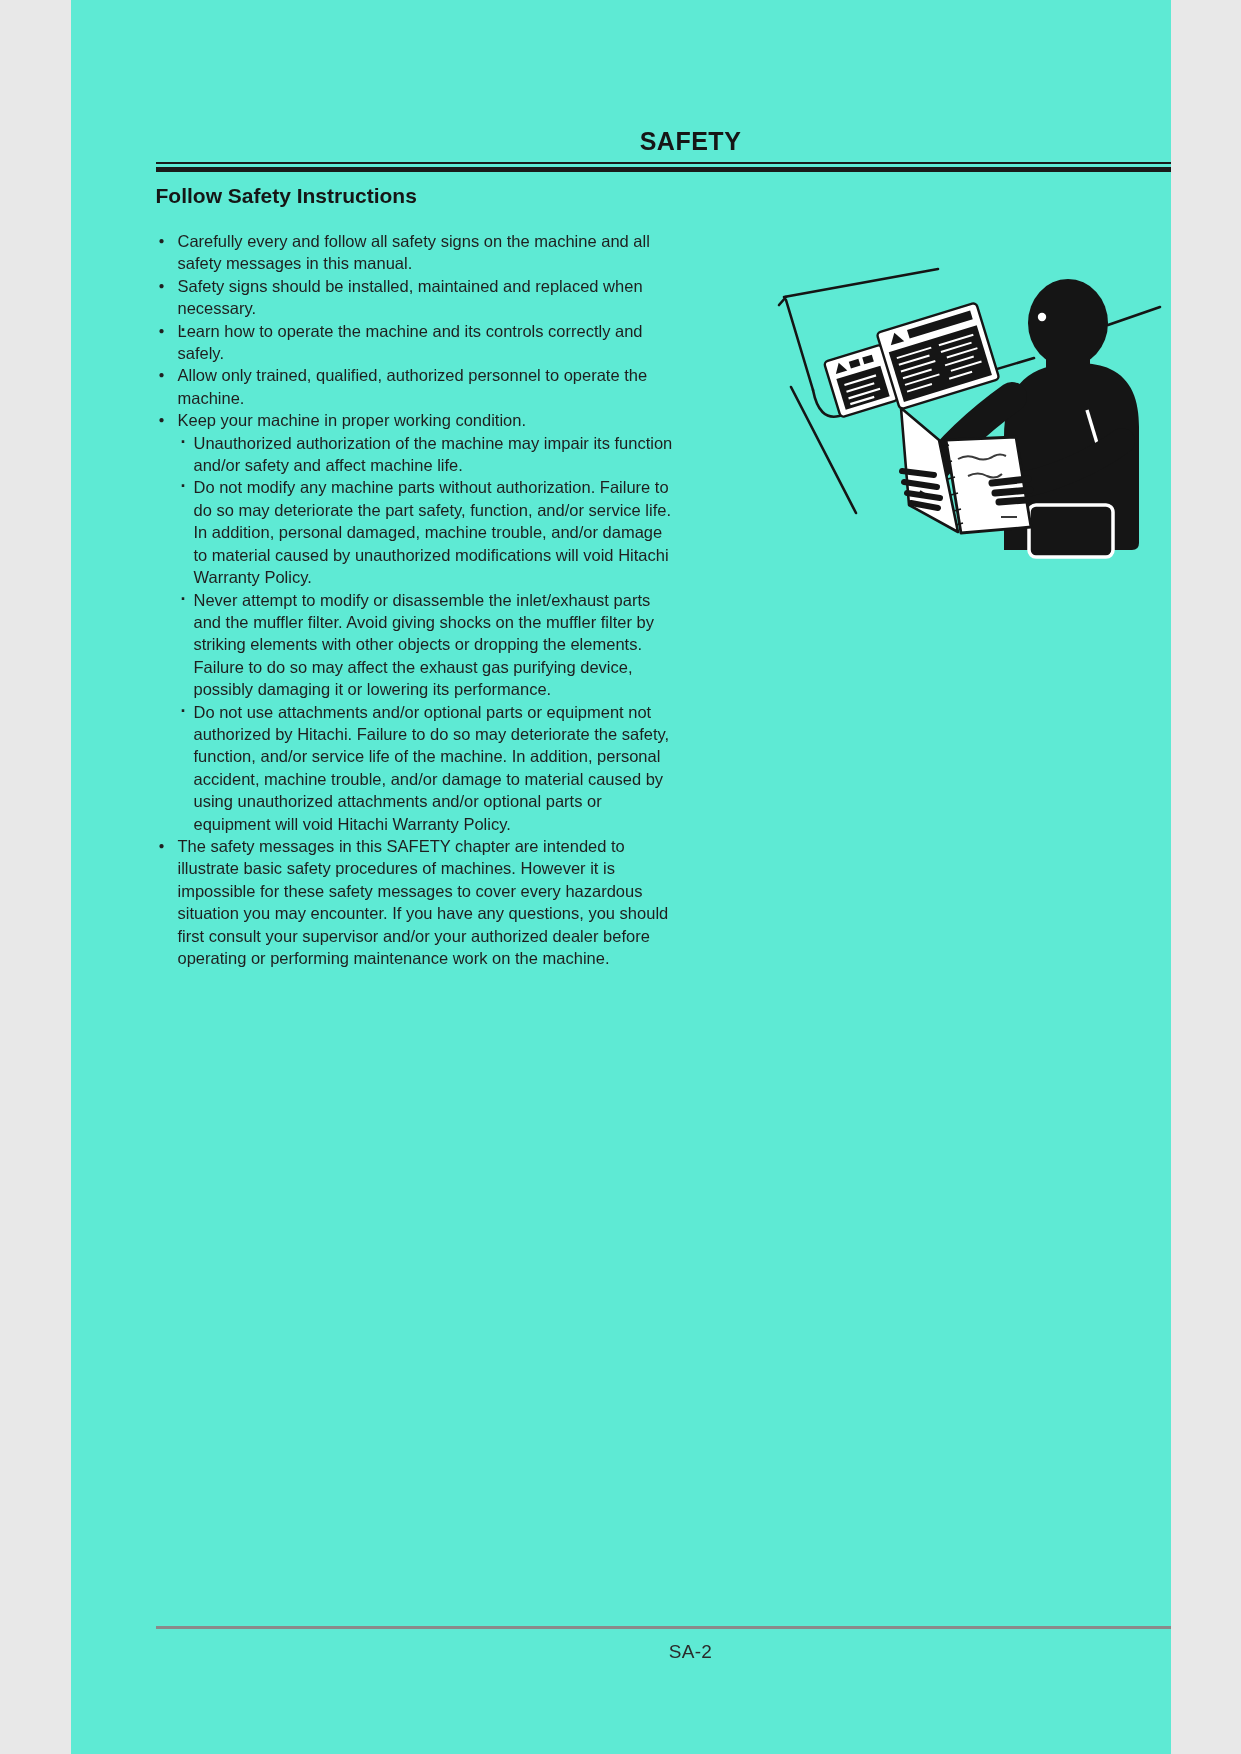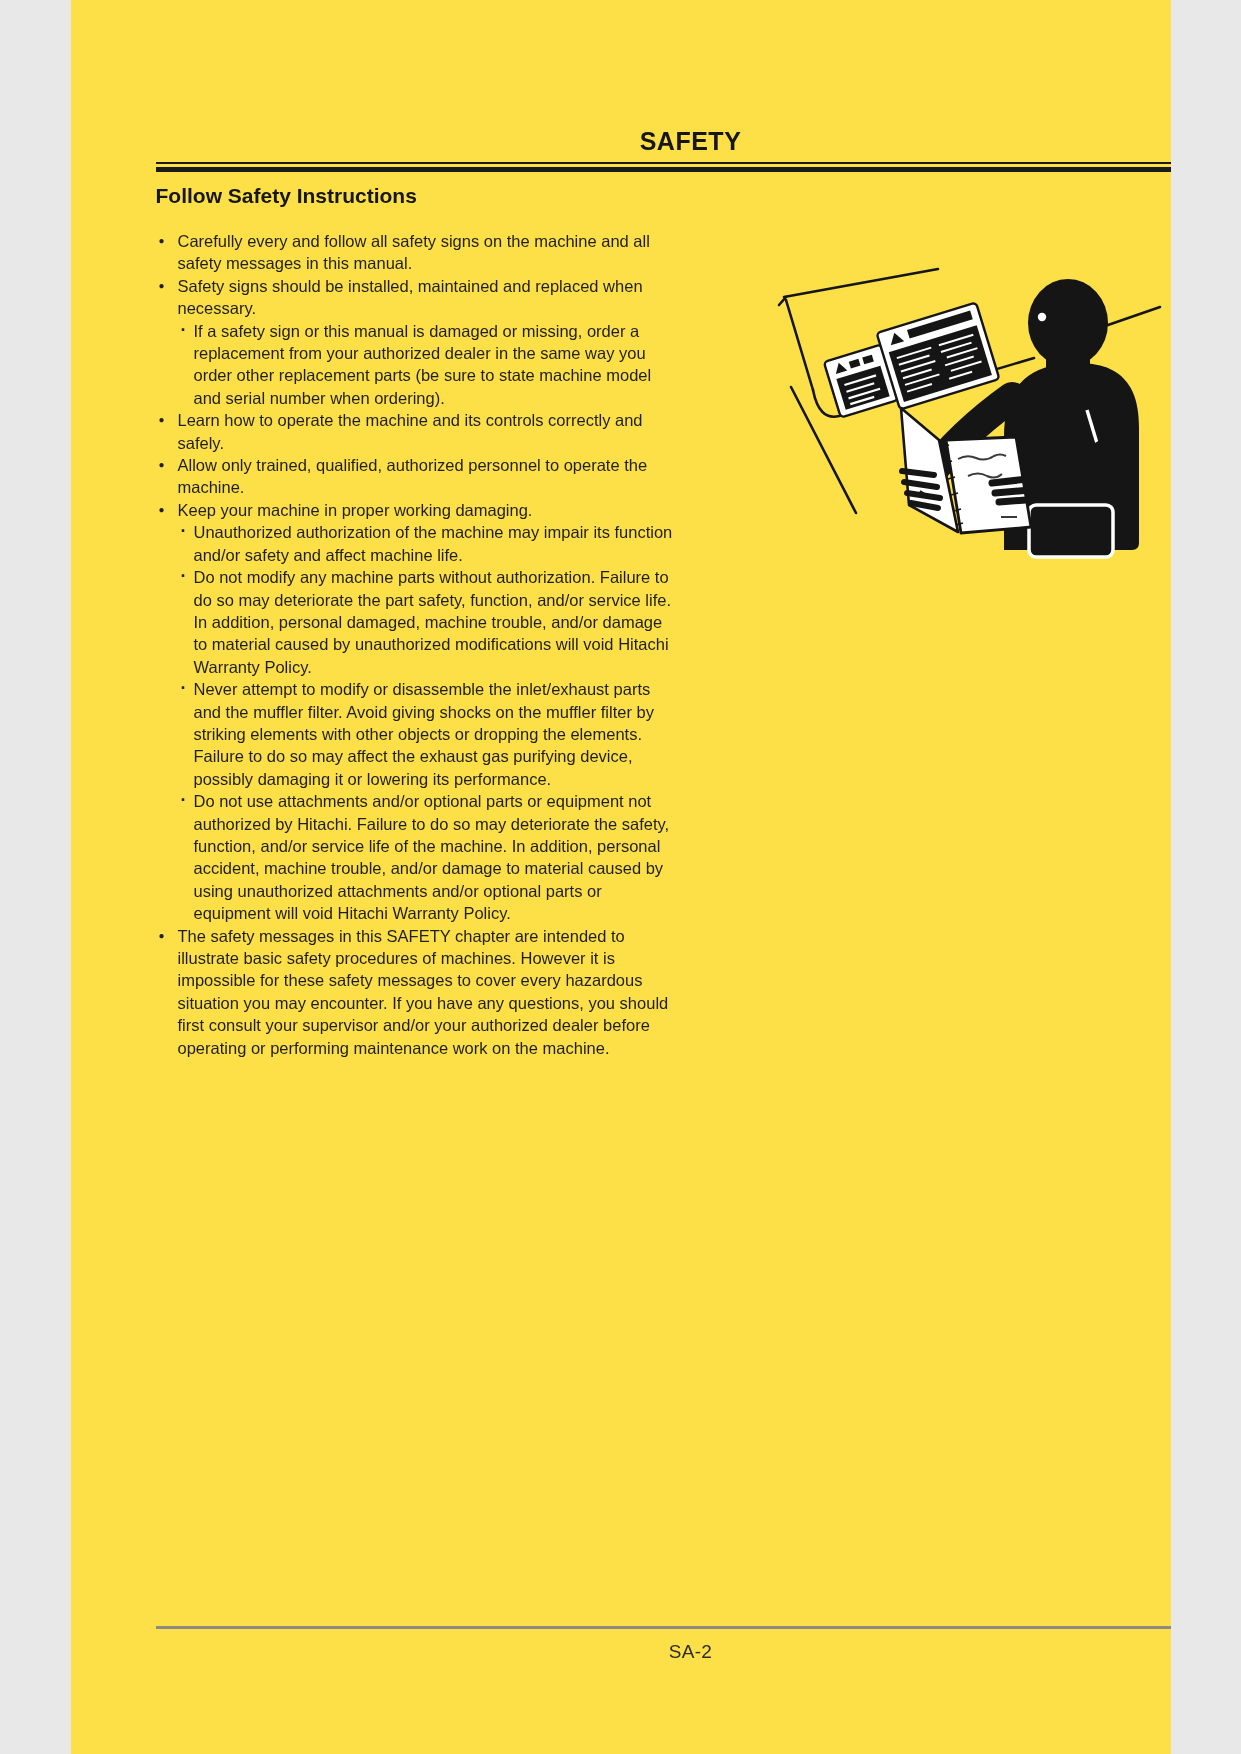--- a/index.html
+++ b/index.html
@@ -1,19 +1,19 @@
 <!DOCTYPE html>
 <html><head>
 <meta charset="utf-8">
 <style>
   html,body{margin:0;padding:0;background:#e8e8e8;}
   .page{
     position:relative;
     width:1100px;height:1754px;
-    background:#fde047;
+    background:#5eead4;
     font-family:"Liberation Sans","DejaVu Sans",sans-serif;
     color:#1f1f1f;
     margin:0 auto;
     overflow:hidden;
   }
   
   .hdr{position:absolute;left:85px;top:0;width:1070px;}
   .hdr .title{
     text-align:center;font-size:25px;font-weight:bold;color:#161616;
     margin-top:127px;letter-spacing:.5px;
@@ -64,24 +64,24 @@
     <div class="title">SAFETY</div>
     <div class="rule-thin"></div>
     <div class="rule-thick"></div>
   </div>
 
   <div class="section-title">Follow Safety Instructions</div>
 
   <div class="col">
       <div class="li l1"><span class="marker">●</span><span>Carefully every and follow all safety signs on the machine and all safety messages in this manual.</span></div>
       <div class="li l1"><span class="marker">●</span><span>Safety signs should be installed, maintained and replaced when necessary.</span></div>
-      <div class="li l2"><span class="marker">·</span><span>If a safety sign or this manual is damaged or missing, order a replacement from your authorized dealer in the same way you order other replacement parts (be sure to state machine model and serial number when ordering).</span></div>
+      <div class="li l2"><span class="marker">·</span></div>
       <div class="li l1"><span class="marker">●</span><span>Learn how to operate the machine and its controls correctly and safely.</span></div>
       <div class="li l1"><span class="marker">●</span><span>Allow only trained, qualified, authorized personnel to operate the machine.</span></div>
-      <div class="li l1"><span class="marker">●</span><span>Keep your machine in proper working damaging.</span></div>
+      <div class="li l1"><span class="marker">●</span><span>Keep your machine in proper working condition.</span></div>
       <div class="li l2"><span class="marker">·</span><span>Unauthorized authorization of the machine may impair its function and/or safety and affect machine life.</span></div>
       <div class="li l2"><span class="marker">·</span><span>Do not modify any machine parts without authorization. Failure to do so may deteriorate the part safety, function, and/or service life. In addition, personal damaged, machine trouble, and/or damage to material caused by unauthorized modifications will void Hitachi Warranty Policy.</span></div>
       <div class="li l2"><span class="marker">·</span><span>Never attempt to modify or disassemble the inlet/exhaust parts and the muffler filter. Avoid giving shocks on the muffler filter by striking elements with other objects or dropping the elements. Failure to do so may affect the exhaust gas purifying device, possibly damaging it or lowering its performance.</span></div>
       <div class="li l2"><span class="marker">·</span><span>Do not use attachments and/or optional parts or equipment not authorized by Hitachi. Failure to do so may deteriorate the safety, function, and/or service life of the machine. In addition, personal accident, machine trouble, and/or damage to material caused by using unauthorized attachments and/or optional parts or equipment will void Hitachi Warranty Policy.</span></div>
       <div class="li l1"><span class="marker">●</span><span>The safety messages in this SAFETY chapter are intended to illustrate basic safety procedures of machines. However it is impossible for these safety messages to cover every hazardous situation you may encounter. If you have any questions, you should first consult your supervisor and/or your authorized dealer before operating or performing maintenance work on the machine.</span></div>
     </div>
 
   <div class="figure">
     <svg width="520" height="315" viewBox="0 0 520 315">
       <g stroke="#151515" stroke-width="2.6" fill="none" stroke-linecap="round">

